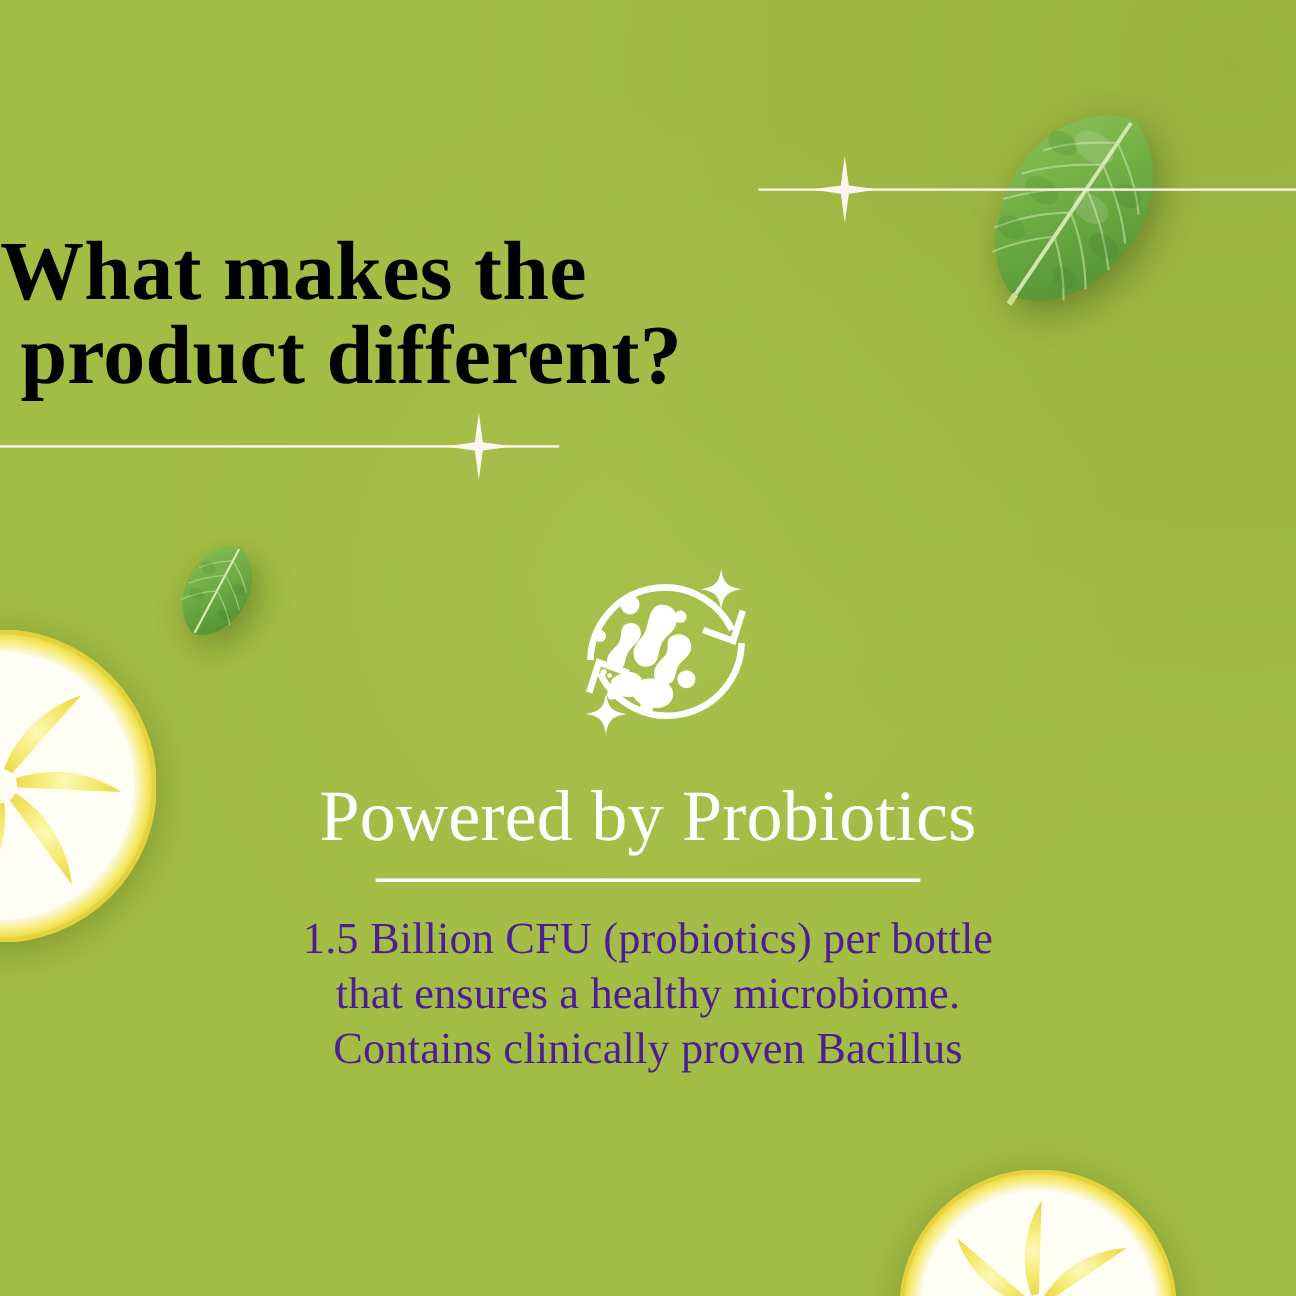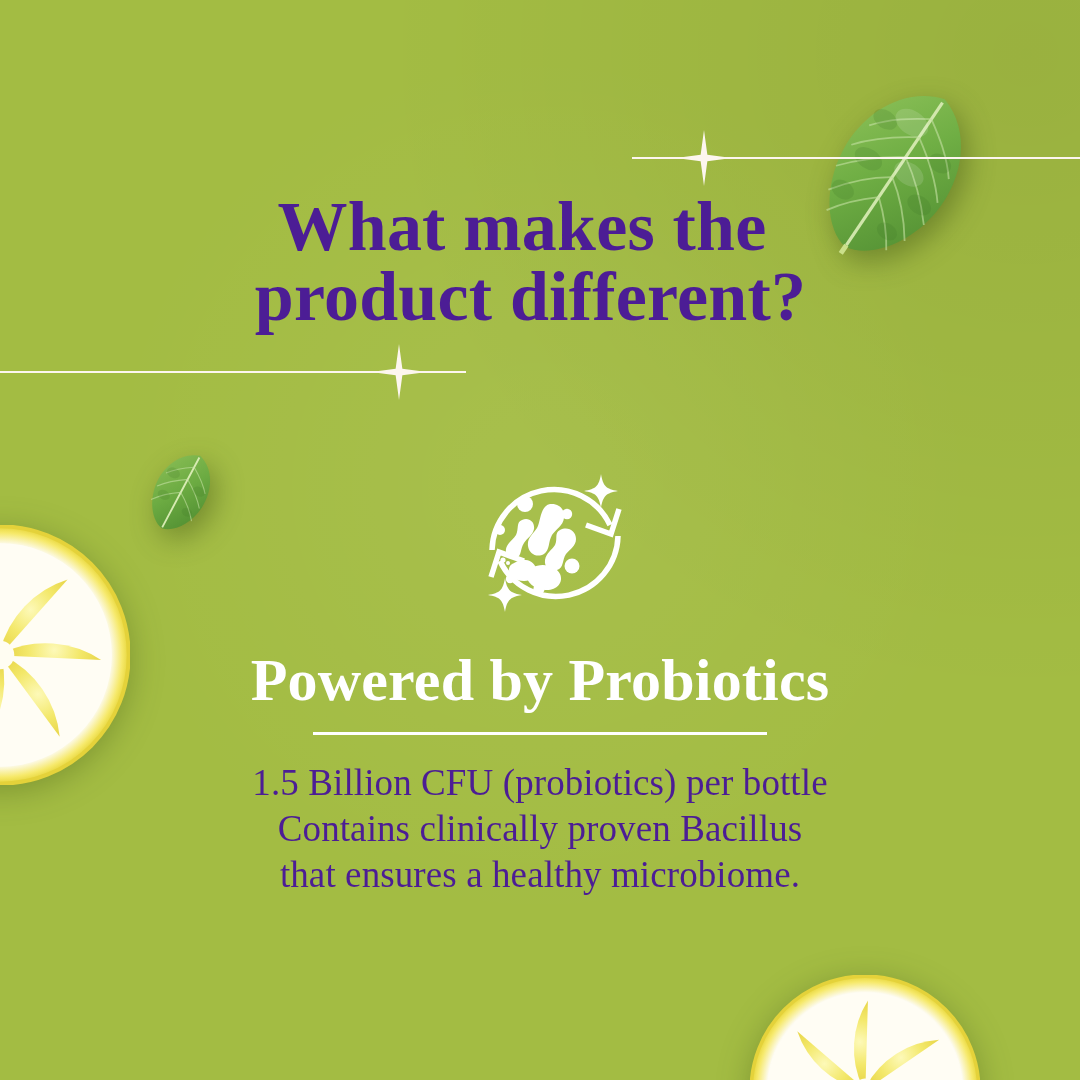--- a/index.html
+++ b/index.html
@@ -74,22 +74,22 @@
     left: 371px;
     top: 344px;
   }
 
   
   #headline {
     position: absolute;
     left: 0;
     top: 192px;
     width: 1044px;
-    text-align: center;
-    color: #4c1d95;
+    text-align: left;
+    color: #000000;
     font-size: 70px;
     font-weight: bold;
     line-height: 1.0;
     letter-spacing: 0.2px;
   }
   #headline .hl-line {
     display: block;
   }
   #headline .hl-line-2 { margin-top: 0; padding-left: 17px; }
 
@@ -105,21 +105,21 @@
 
   
   #subheading {
     position: absolute;
     left: 0;
     top: 650px;
     width: 1080px;
     text-align: center;
     color: #ffffff;
     font-size: 60px;
-    font-weight: bold;
+    font-weight: normal;
     line-height: 1.0;
     letter-spacing: 0.2px;
   }
 
   #sub-divider {
     position: absolute;
     left: 313px;
     top: 732px;
     width: 454px;
     height: 3px;
@@ -393,17 +393,17 @@
                C30,131 33,128 35,116 Z"></path>
     </svg>
   </div>
 
   <div id="subheading">Powered by Probiotics</div>
 
   <div id="sub-divider"></div>
 
   <div id="body-copy">
     <span class="bc-line">1.5 Billion CFU (probiotics) per bottle</span>
+    <span class="bc-line">that ensures a healthy microbiome.</span>
     <span class="bc-line">Contains clinically proven Bacillus</span>
-    <span class="bc-line">that ensures a healthy microbiome.</span>
   </div>
 
 </div>
 
 </body></html>

